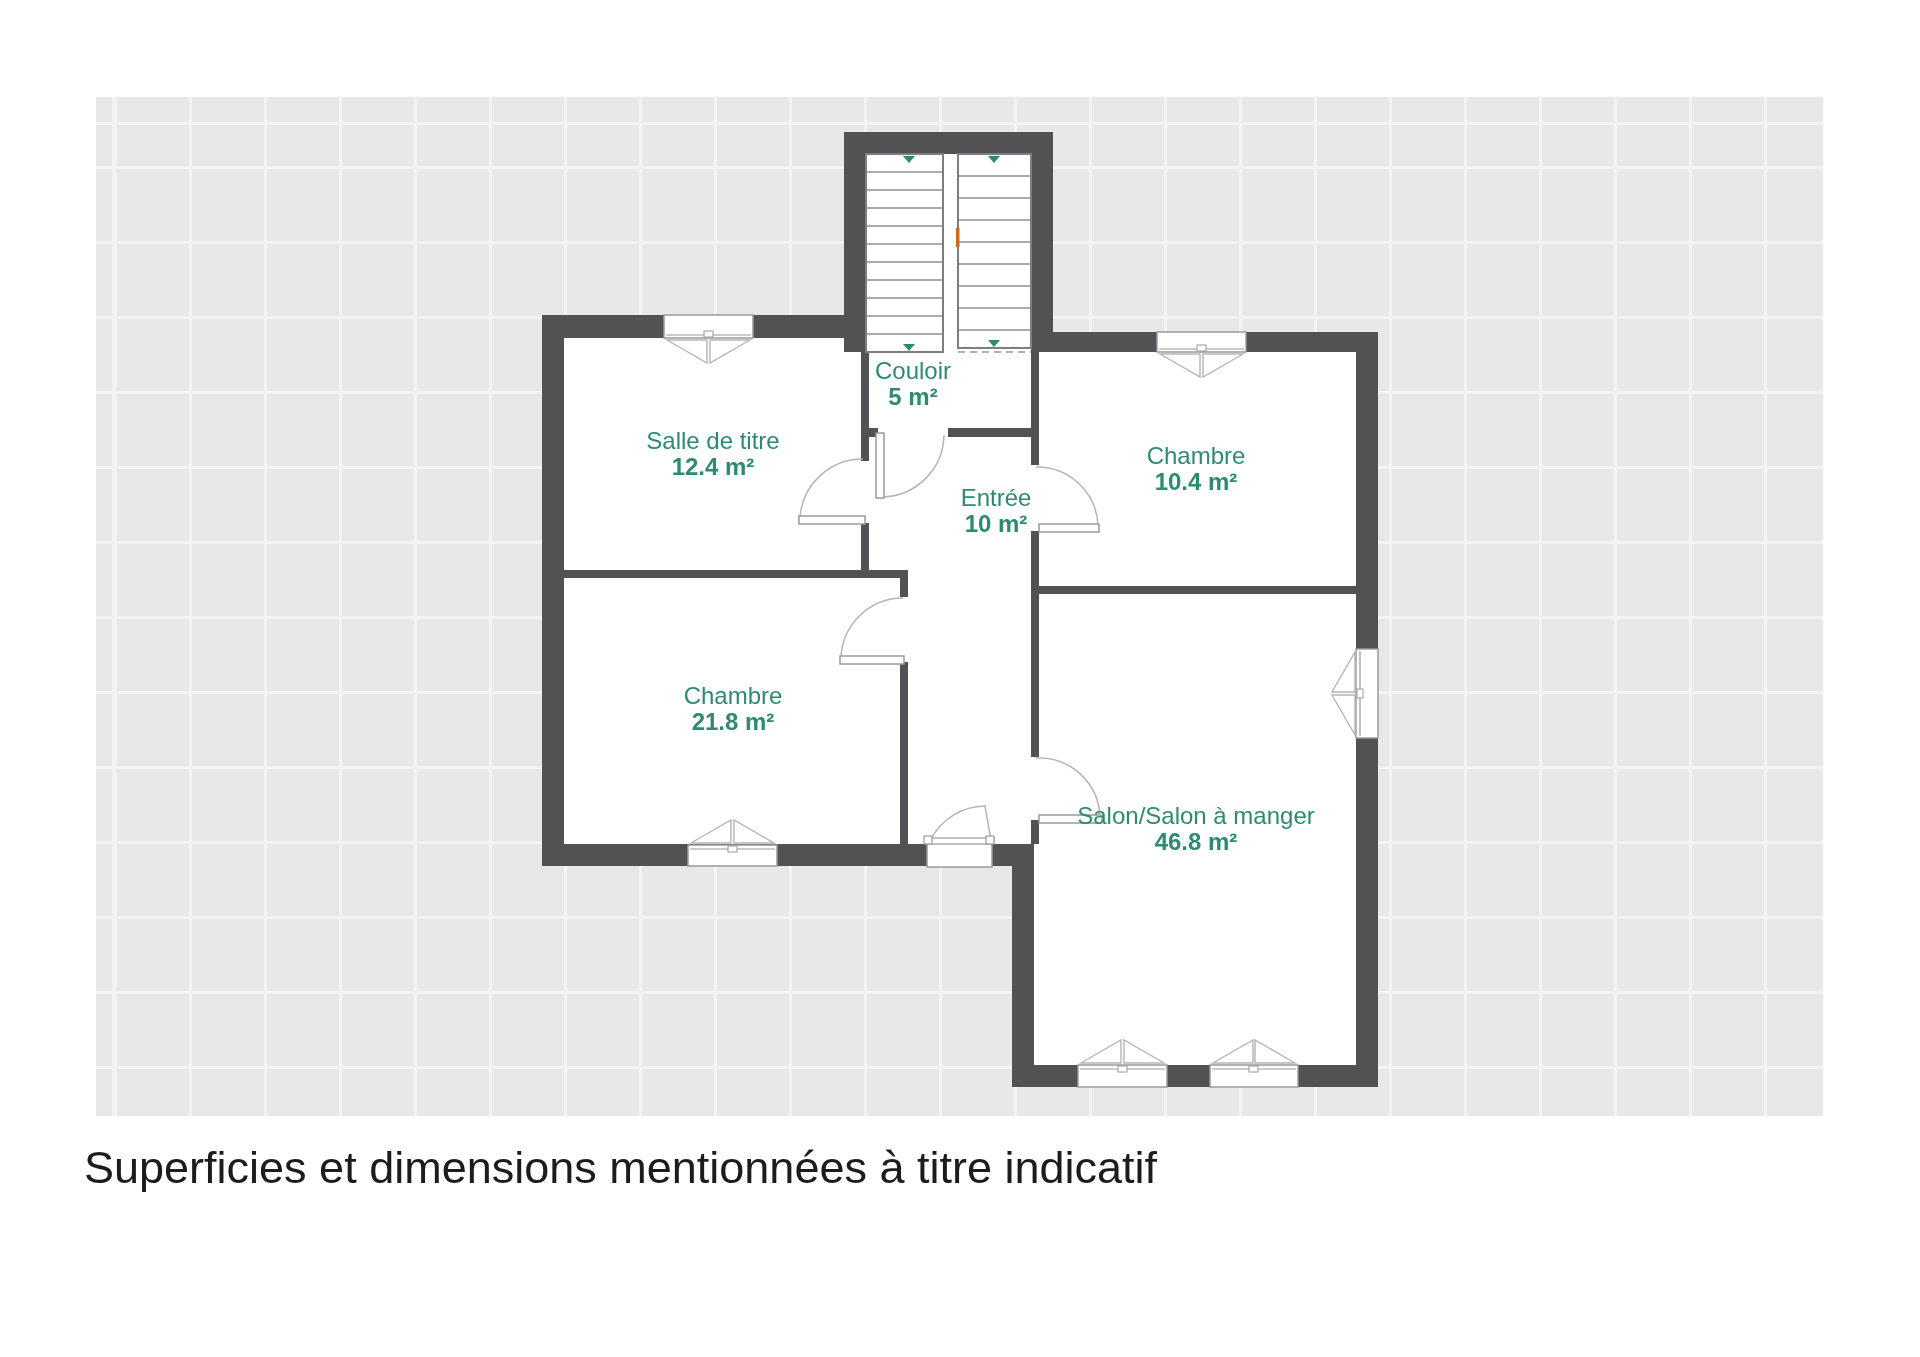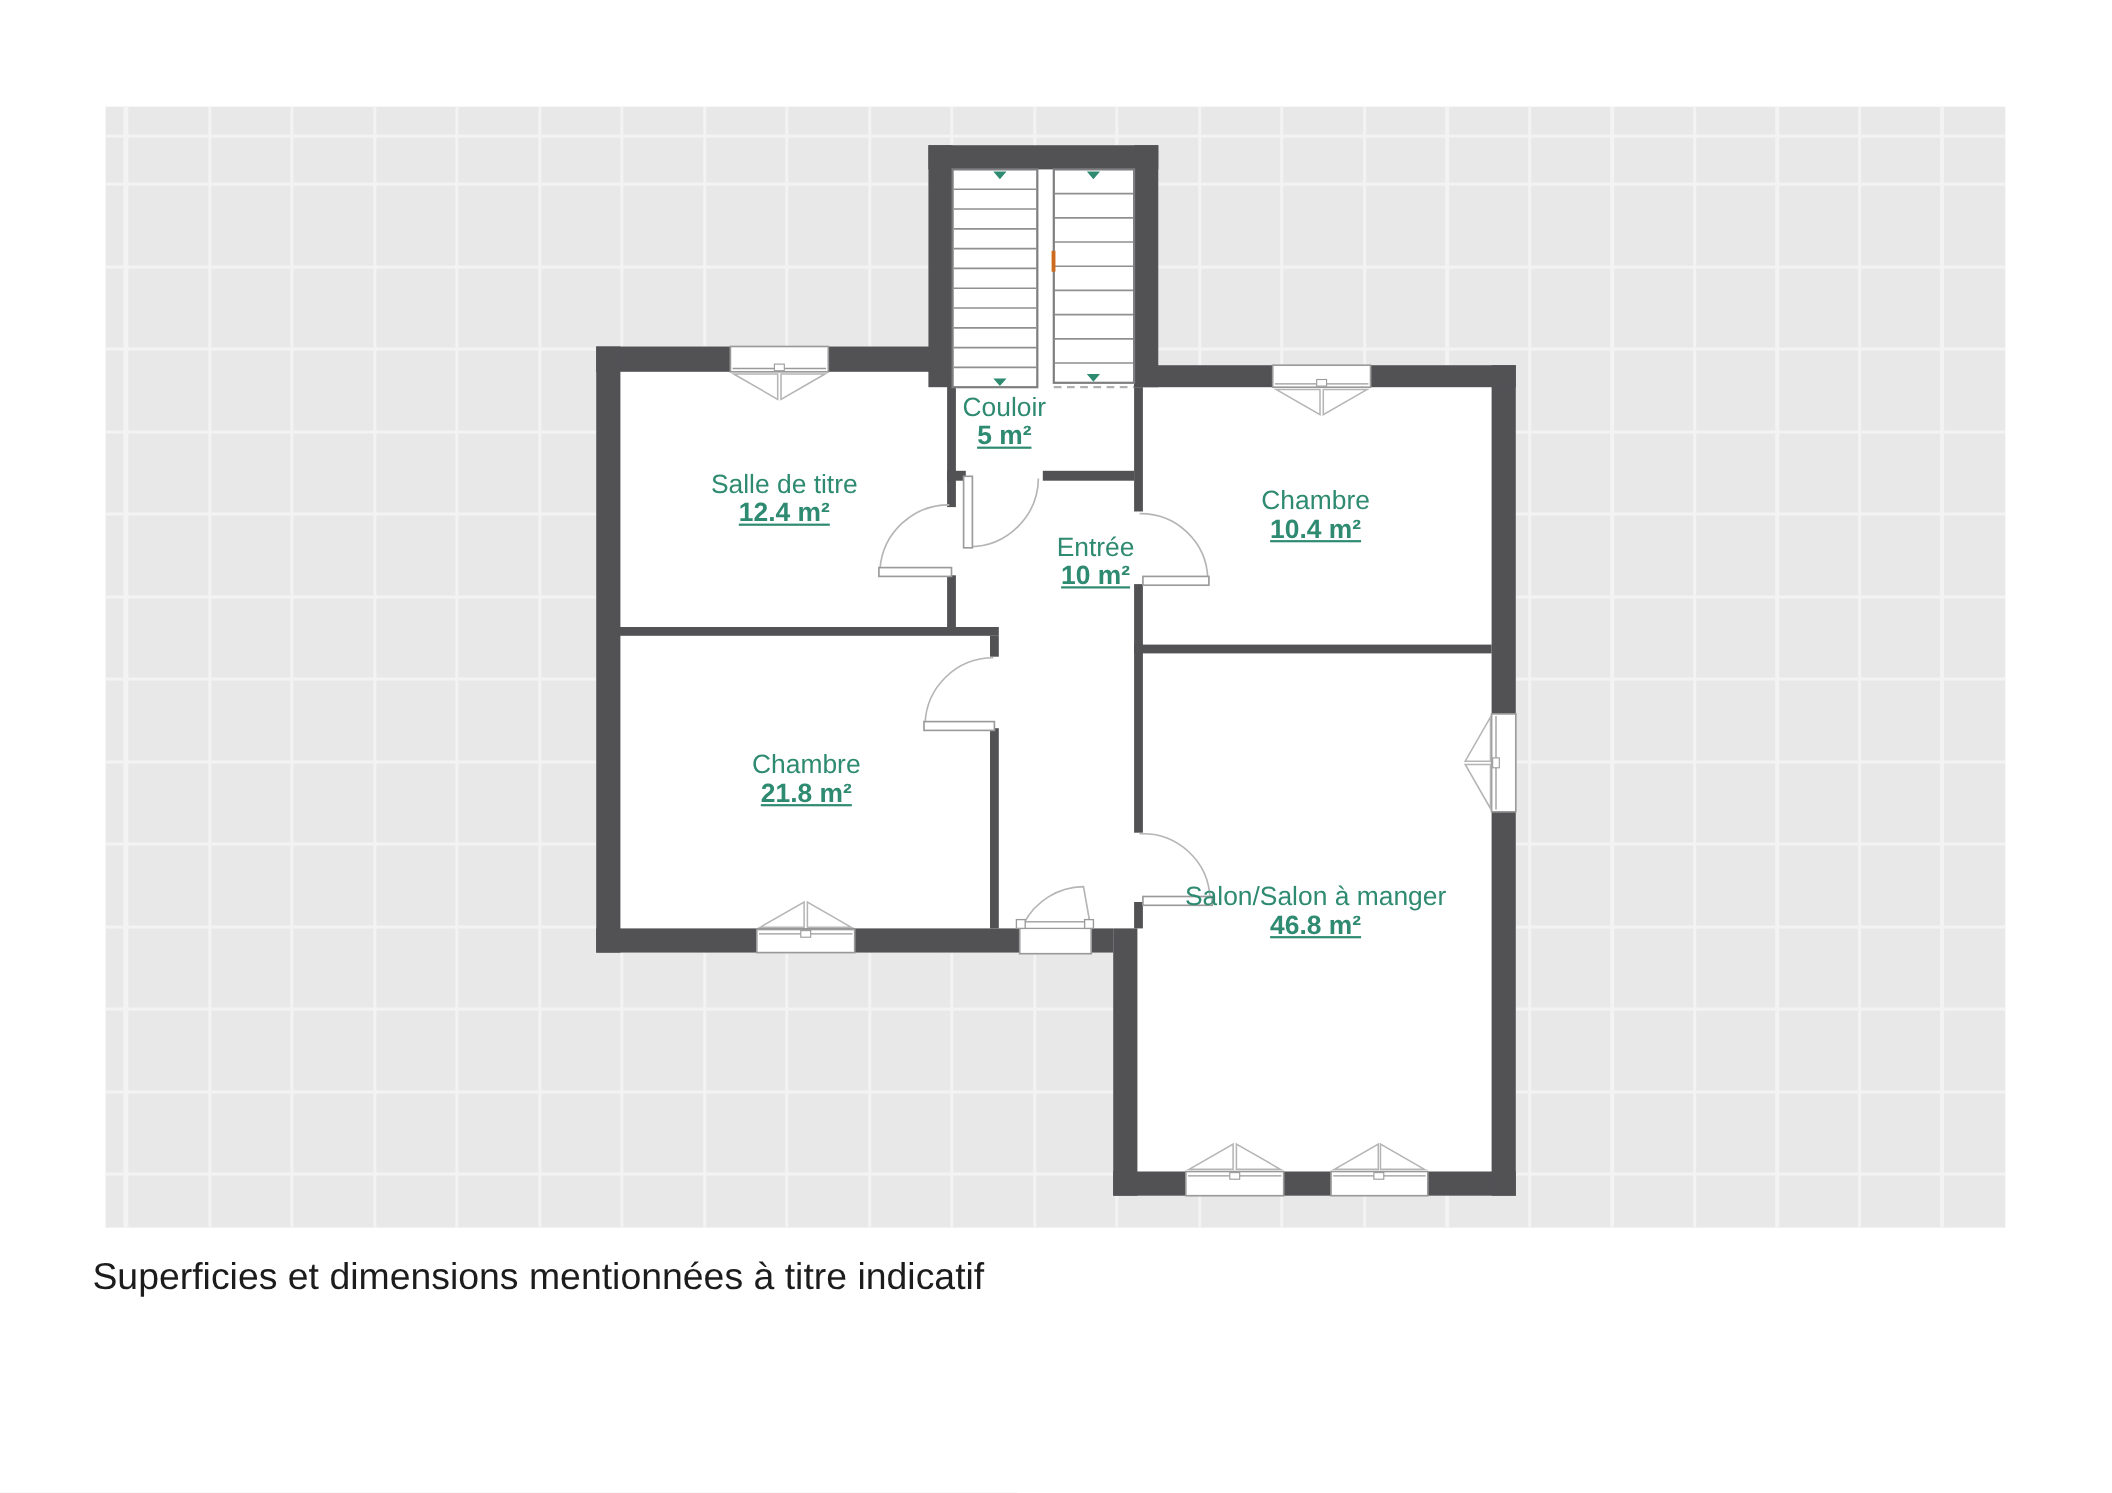--- a/index.html
+++ b/index.html
@@ -14,24 +14,24 @@
       repeating-linear-gradient(to right, #f3f3f3 0 3px, rgba(0,0,0,0) 3px 75px),
       repeating-linear-gradient(to bottom, #f3f3f3 0 3px, rgba(0,0,0,0) 3px 75px);
     background-position:18px 0px, 0px 69px;
   }
   .plan-svg{position:absolute;left:0;top:0;}
   .room-label{
     position:absolute;transform:translateX(-50%);
     text-align:center;font-size:24px;line-height:26px;
     color:#2e8a70;white-space:nowrap;
   }
-  .room-label .ra{font-weight:bold;text-decoration:underline;}
+  .room-label .ra{font-weight:bold;}
   .caption{
     position:absolute;left:84px;top:1142px;
-    font-size:34px;color:#1c1c1c;letter-spacing:0px;white-space:nowrap;
+    font-size:45px;color:#1c1c1c;letter-spacing:0px;white-space:nowrap;
   }
 </style>
 </head>
 <body>
 
 <div class="canvas"></div>
 
 <svg class="plan-svg" width="1920" height="1357" viewBox="0 0 1920 1357">
 
   <g>

